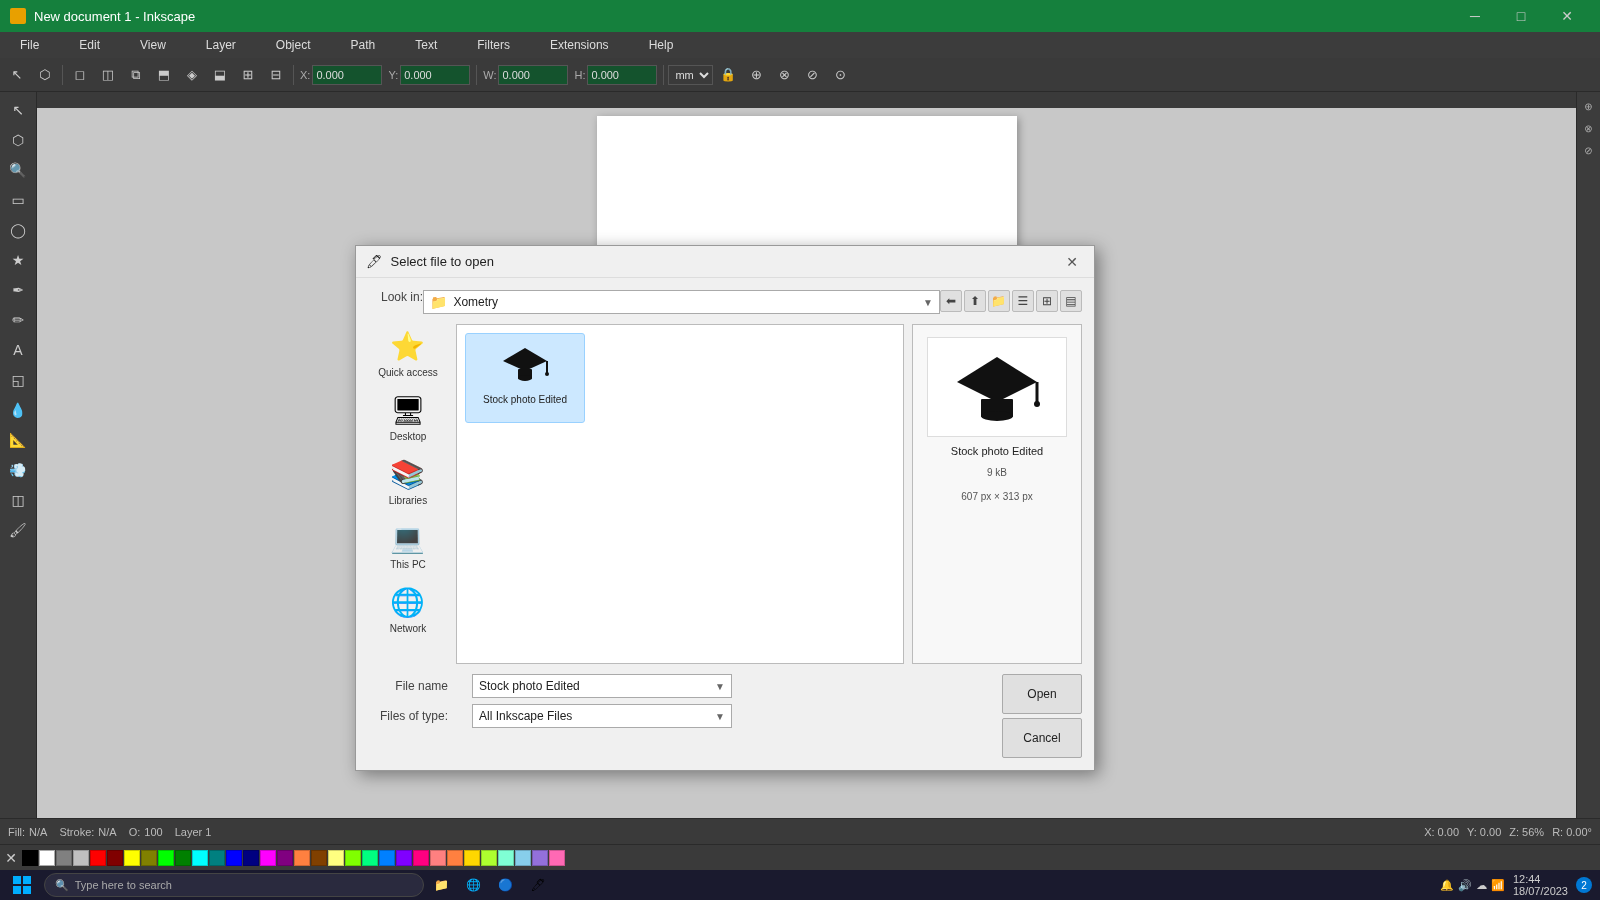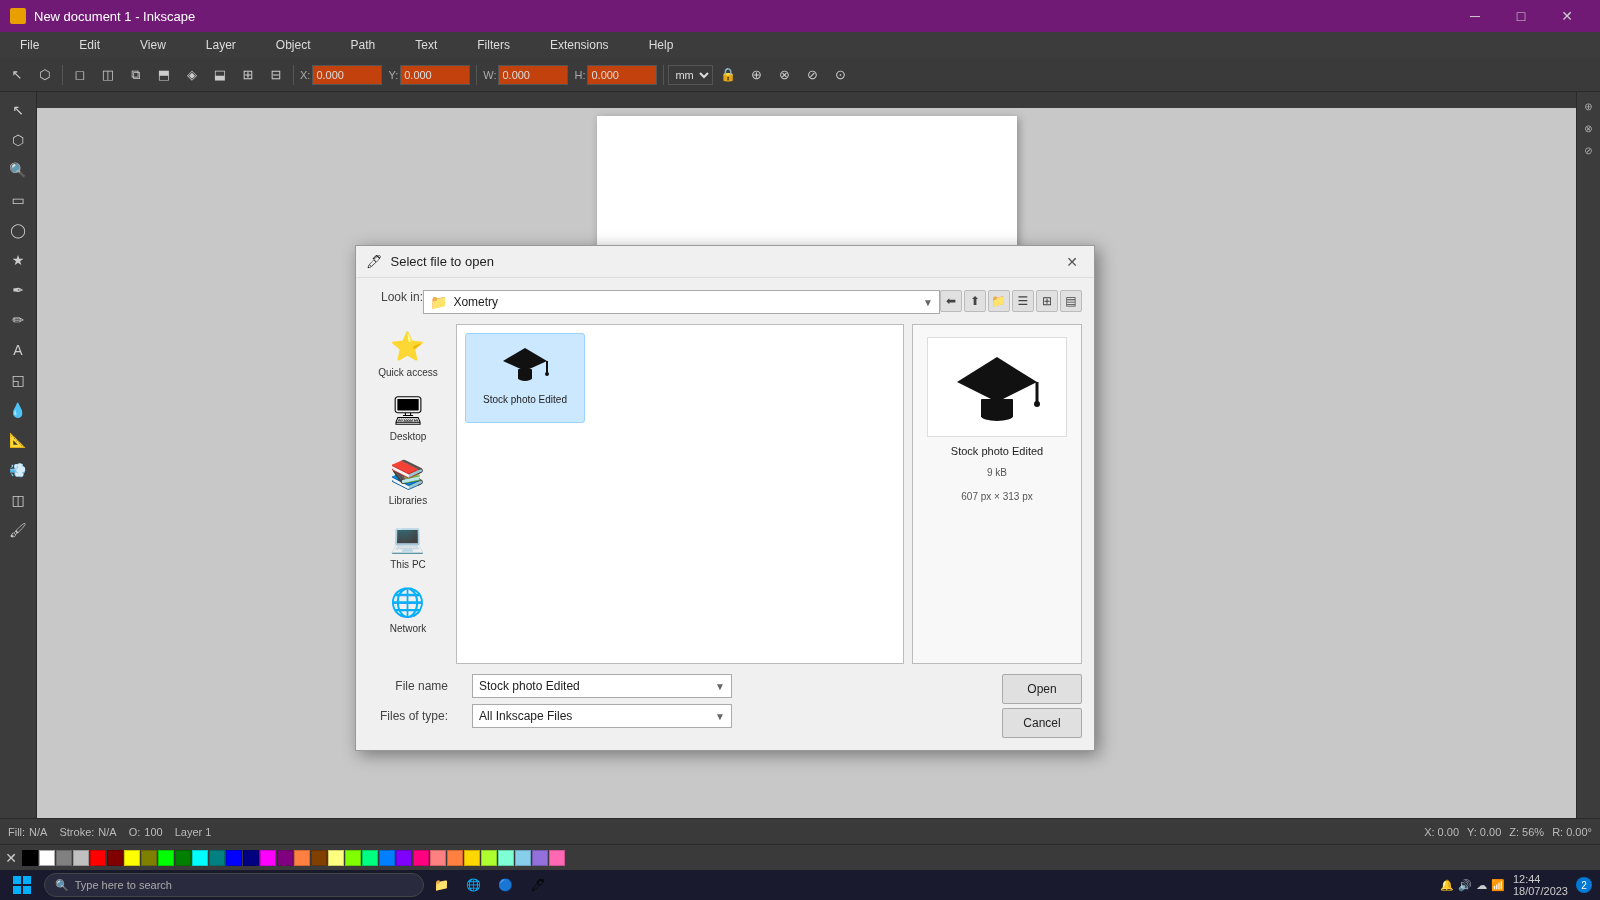--- a/index.html
+++ b/index.html
@@ -1,20 +1,20 @@
 <!DOCTYPE html>
 <html><head>
   <meta charset="utf-8">
   <style>
     * { margin: 0; padding: 0; box-sizing: border-box; }
     body { width: 1600px; height: 900px; overflow: hidden; font-family: 'Segoe UI', Arial, sans-serif; font-size: 12px; background: #c8c8c8; position: relative; }
 
     
     #titlebar {
-      width: 100%; height: 32px; background: #701a75; display: flex; align-items: center; justify-content: space-between;
+      width: 100%; height: 32px; background: #15803d; display: flex; align-items: center; justify-content: space-between;
       color: #fff; padding: 0 10px; position: absolute; top: 0; left: 0; z-index: 10;
     }
     #titlebar .title { display: flex; align-items: center; gap: 8px; font-size: 13px; }
     #titlebar .title-icon { width: 16px; height: 16px; background: #e8a000; border-radius: 2px; }
     #titlebar .win-btns { display: flex; gap: 0; }
     #titlebar .win-btn { width: 46px; height: 32px; display: flex; align-items: center; justify-content: center; color: #ccc; font-size: 14px; cursor: pointer; }
 
     
     #menubar {
       position: absolute; top: 32px; left: 0; width: 100%; height: 26px;
@@ -24,21 +24,21 @@
 
     
     #toolbar {
       position: absolute; top: 58px; left: 0; width: 100%; height: 34px;
       background: #3a3a3a; display: flex; align-items: center; padding: 0 4px; gap: 2px; border-bottom: 1px solid #2a2a2a;
     }
     .tb-btn { width: 26px; height: 26px; display: flex; align-items: center; justify-content: center; color: #ccc; font-size: 13px; border-radius: 3px; cursor: pointer; }
     .tb-sep { width: 1px; height: 20px; background: #555; margin: 0 2px; }
     .tb-field { display: flex; align-items: center; gap: 2px; margin: 0 2px; }
     .tb-field label { color: #aaa; font-size: 11px; }
-    .tb-input { width: 70px; height: 20px; background: #c2410c; border: 1px solid #555; color: #ddd; font-size: 11px; padding: 0 3px; }
+    .tb-input { width: 70px; height: 20px; background: #14532d; border: 1px solid #555; color: #ddd; font-size: 11px; padding: 0 3px; }
     .tb-unit { background: #3a3a3a; border: 1px solid #555; color: #ddd; font-size: 11px; height: 20px; padding: 0 2px; }
 
     
     #ruler-h {
       position: absolute; top: 92px; left: 37px; width: calc(100% - 37px); height: 16px;
       background: #3a3a3a; border-bottom: 1px solid #2a2a2a;
     }
     #ruler-v {
       position: absolute; top: 92px; left: 0; width: 37px; height: calc(100% - 92px - 56px);
       background: #3a3a3a; border-right: 1px solid #2a2a2a;
@@ -144,21 +144,21 @@
     .preview-name { font-size: 11px; color: #222; text-align: center; font-weight: 500; }
     .preview-info { font-size: 10px; color: #555; text-align: center; line-height: 1.6; }
 
     
     .dialog-bottom { margin-top: 10px; }
     .field-row { display: flex; align-items: center; gap: 24px; margin-bottom: 6px; }
     .field-label { min-width: 80px; text-align: right; font-size: 12px; color: #444; }
     .field-combo { width: 260px; height: 24px; background: #fff; border: 1px solid #aaa; display: flex; align-items: center; padding: 0 6px; font-size: 12px; color: #222; cursor: pointer; }
     .field-combo .arrow { margin-left: auto; color: #666; font-size: 10px; }
     .action-btns { display: flex; flex-direction: column; gap: 4px; }
-    .action-btn { width: 80px; height: 30px; background: #e0e0e0; border: 1px solid #aaa; font-size: 12px; color: #222; cursor: pointer; display: flex; align-items: center; justify-content: center; border-radius: 2px; }
+    .action-btn { width: 80px; height: 40px; background: #e0e0e0; border: 1px solid #aaa; font-size: 12px; color: #222; cursor: pointer; display: flex; align-items: center; justify-content: center; border-radius: 2px; }
     .action-btn.primary { background: #e0e0e0; }
   </style>
 </head>
 <body>
 
 <div id="titlebar">
   <div class="title">
     <div class="title-icon"></div>
     <span>New document 1 - Inkscape</span>
   </div>

